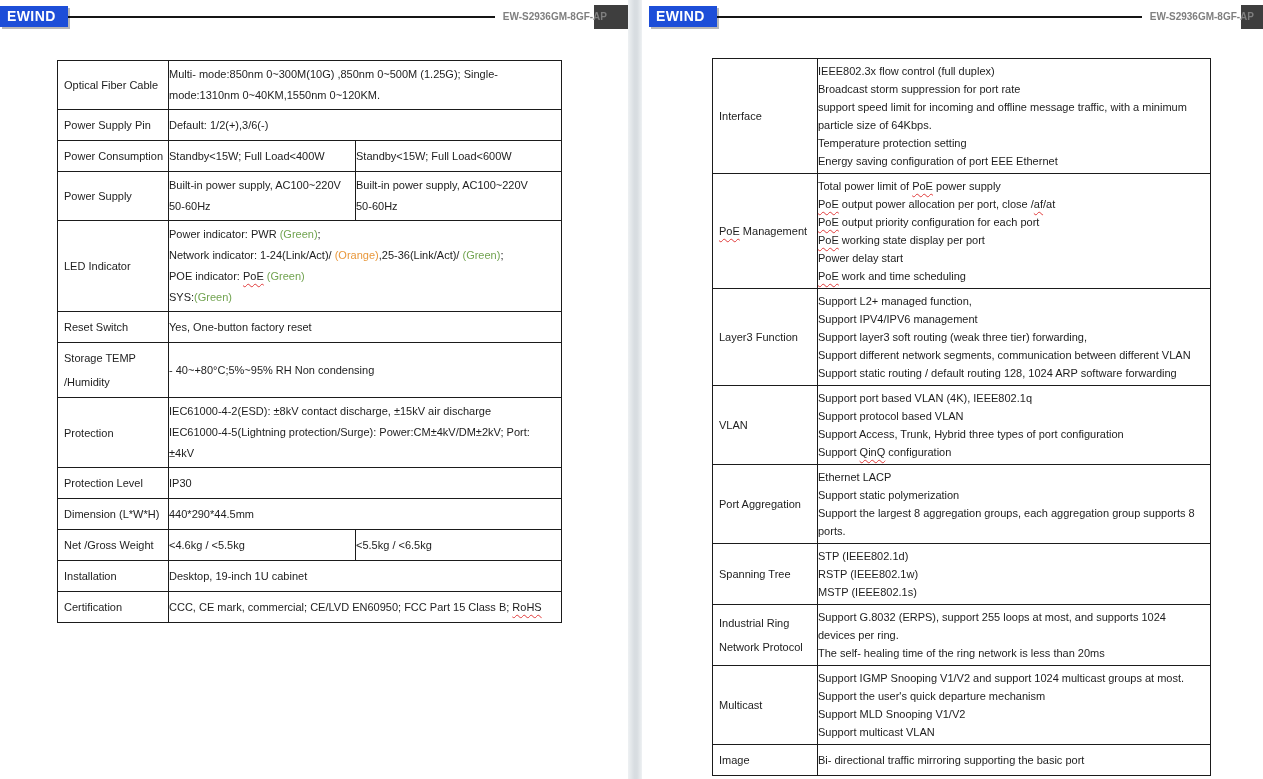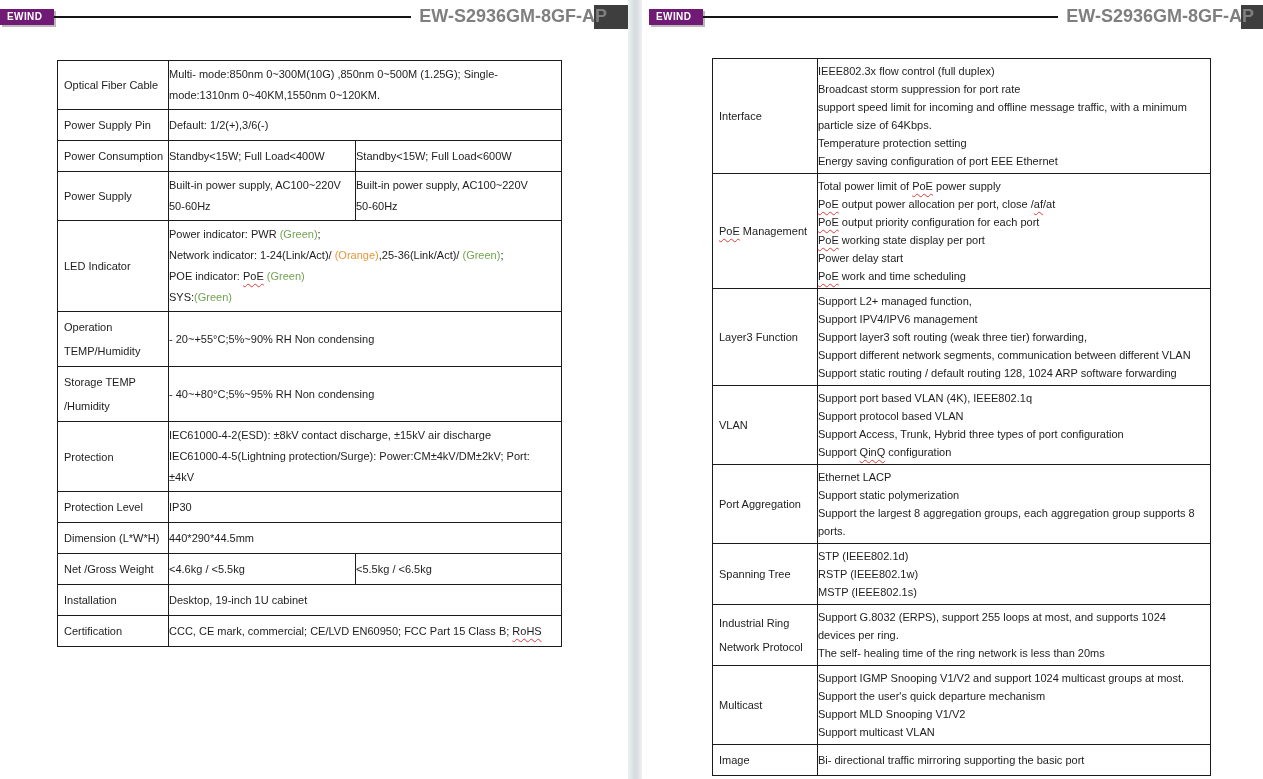--- a/index.html
+++ b/index.html
@@ -9,24 +9,24 @@
     font-family:"Liberation Sans","DejaVu Sans",sans-serif; color:#1d1d1d;
   }
   .page { position:absolute; top:0; height:100%; background:#fff; overflow:hidden; }
   #page-left  { left:0; width:628px; }
   #gutter { position:absolute; left:628px; top:0; width:14px; height:100%;
             background:linear-gradient(90deg,#eef1f3 0%,#d8dde1 45%,#d8dde1 65%,#eef1f3 100%); }
   #page-right { left:642px; width:621px; }
 
   .page-header { display:flex; align-items:center; margin-top:4px; height:25px; position:relative; }
   #page-right .page-header { padding-left:7px; }
-  .logo { background:#701a75; color:#fff; font-weight:bold; font-size:10px; letter-spacing:.4px;
+  .logo { background:#1d4ed8; color:#fff; font-weight:bold; font-size:14px; letter-spacing:.4px;
           padding:2px 12px 3px 7px; box-shadow:2px 2px 0 rgba(125,125,125,.55); white-space:nowrap; flex:none; }
   .rule { flex:1; height:2px; background:#151515; }
-  .model { font-weight:bold; font-size:18px; color:var(--model-color,#7f7f7f);
+  .model { font-weight:bold; font-size:10px; color:var(--model-color,#7f7f7f);
            margin-left:8px; white-space:nowrap; position:relative; z-index:2; }
   .endbox { width:34px; height:24px; background:#3e3e3e; margin-left:-13px; position:relative; z-index:1; flex:none; }
   #page-right .endbox { margin-right:-12px; }
 
   #page-left  .doc { margin:31px 0 0 57px; width:504px; }
   #page-right .doc { margin:29px 0 0 70px; width:498px; }
 
   table.spec { border-collapse:collapse; table-layout:fixed; width:100%; }
   .spec td { border:1px solid #1b1b1b; vertical-align:middle; font-size:11px; padding:3px 6px 3px 0; }
   .spec td.label { padding-left:6px; padding-right:3px; }
@@ -104,24 +104,24 @@
             </td>
             <td colspan="2">
               <div class="line"><span>Power indicator: PWR </span><span class="c-green">(Green)</span><span>;</span></div>
               <div class="line"><span>Network indicator: 1-24(Link/Act)/ </span><span class="c-orange">(Orange)</span><span>,25-36(Link/Act)/ </span><span class="c-green">(Green)</span><span>;</span></div>
               <div class="line"><span>POE indicator: </span><span class="misspell">PoE</span><span> </span><span class="c-green">(Green)</span></div>
               <div class="line"><span>SYS:</span><span class="c-green">(Green)</span></div>
             </td>
           </tr>
           <tr>
             <td class="label">
-              <div class="line"><span>Operation TEMP/Humidity</span></div>
-            </td>
-            <td colspan="2">
-              <div class="line"><span>- 20~+55°C;5%~90% RH Non condensing</span></div>
+              <div class="line"><span>Reset Switch</span></div>
+            </td>
+            <td colspan="2">
+              <div class="line"><span>Yes, One-button factory reset</span></div>
             </td>
           </tr>
           <tr>
             <td class="label">
               <div class="line"><span>Storage TEMP /Humidity</span></div>
             </td>
             <td colspan="2">
               <div class="line"><span>- 40~+80°C;5%~95% RH Non condensing</span></div>
             </td>
           </tr>

